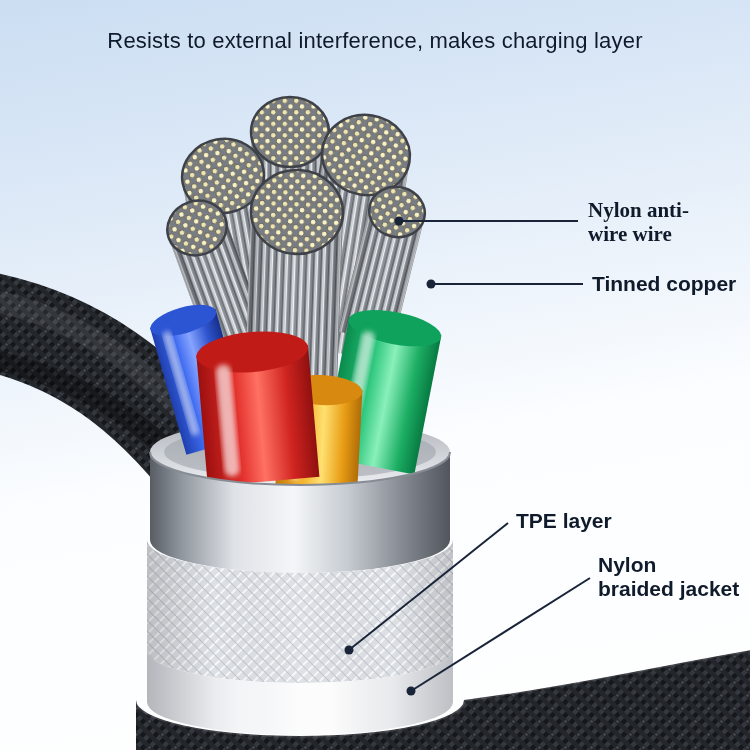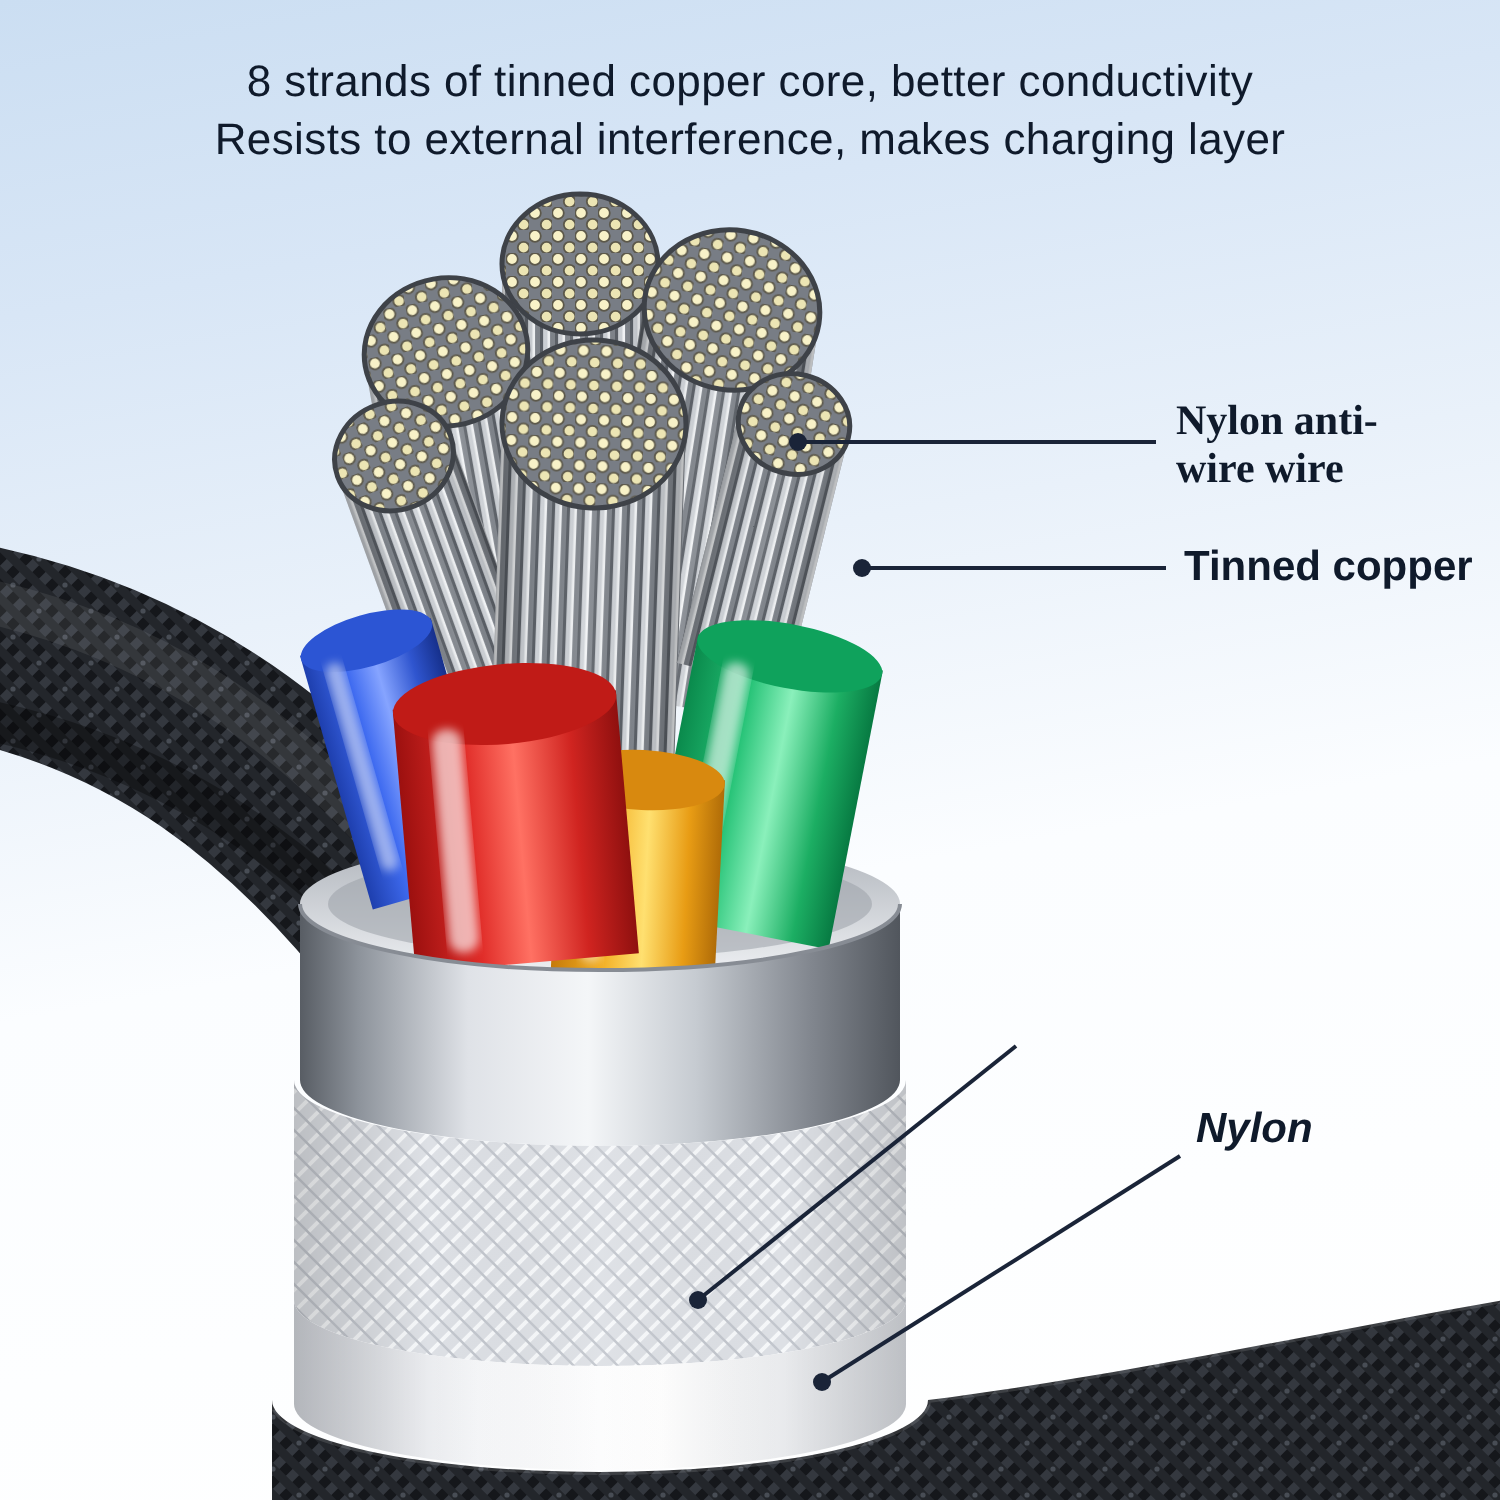--- a/index.html
+++ b/index.html
@@ -222,31 +222,34 @@
         <circle cx="349" cy="650" r="4.5" fill="#1a2438" stroke="none"></circle>
       </g>
       <g>
         <line x1="411" y1="691" x2="590" y2="578"></line>
         <circle cx="411" cy="691" r="4.5" fill="#1a2438" stroke="none"></circle>
       </g>
     </g>
   </svg>
 
   <div class="title">
-    <div>8 strands of tinned copper core, better conductivity</div>
     <div>Resists to external interference, makes charging layer</div>
   </div>
 
   <div class="callout" style="left:588px;top:198px;font-family:Liberation Serif, serif;">
     <div>Nylon anti-</div>
     <div>wire wire</div>
   </div>
 
   <div class="callout" style="left:592px;top:272px;">
     <div>Tinned copper</div>
   </div>
 
-
-  <div class="callout" style="left:598px;top:553px;font-style:italic;">
+  <div class="callout" style="left:516px;top:509px;">
+    <div>TPE layer</div>
+  </div>
+
+  <div class="callout" style="left:598px;top:553px;">
     <div>Nylon</div>
+    <div>braided jacket</div>
   </div>
 
 </div>
 
 </body></html>

